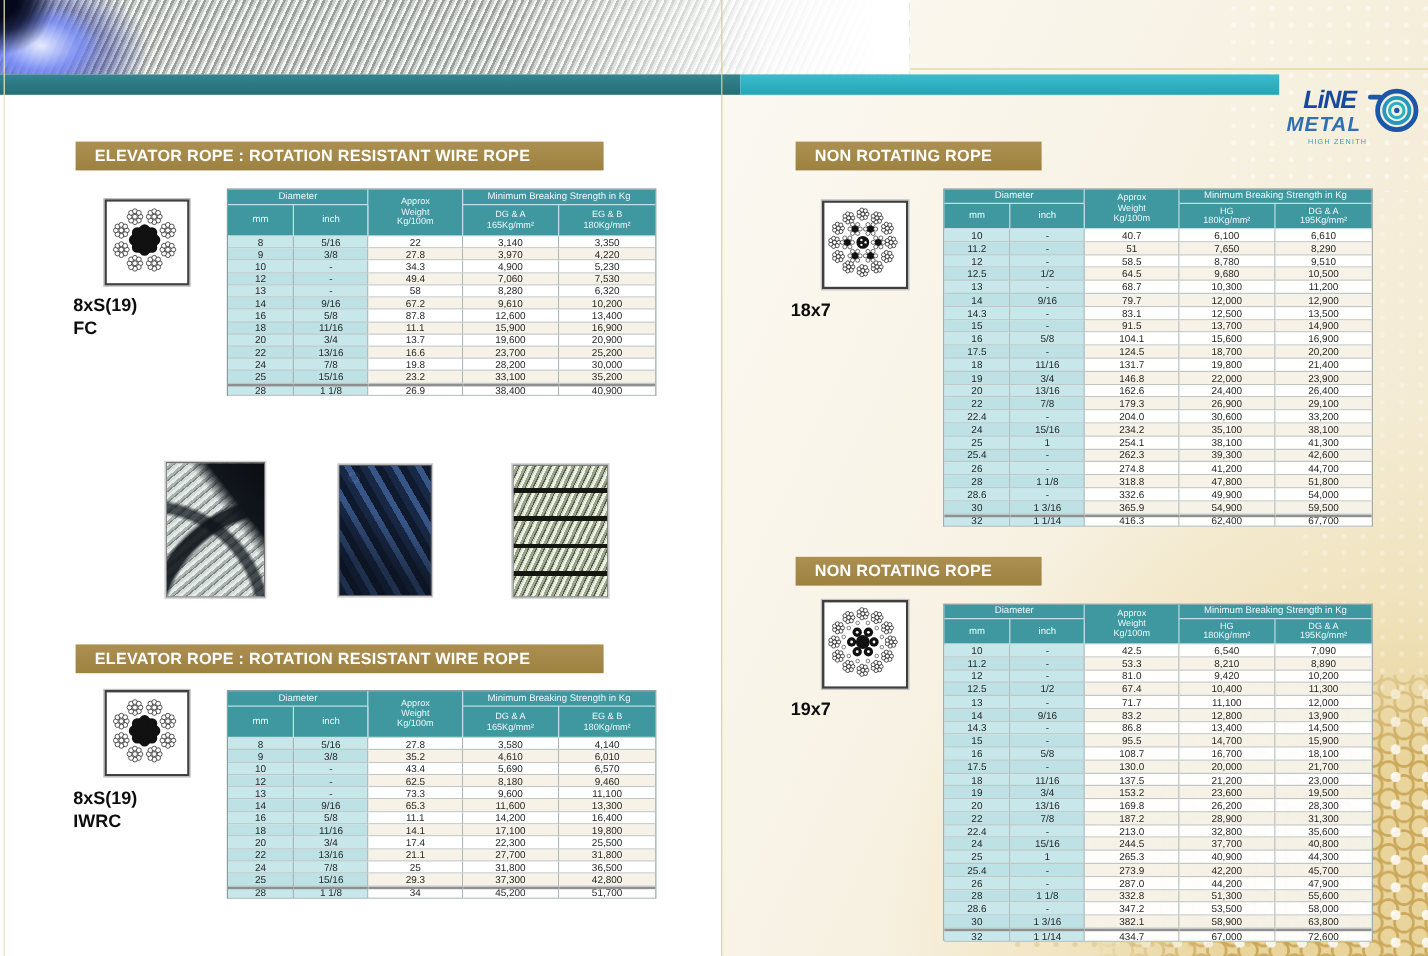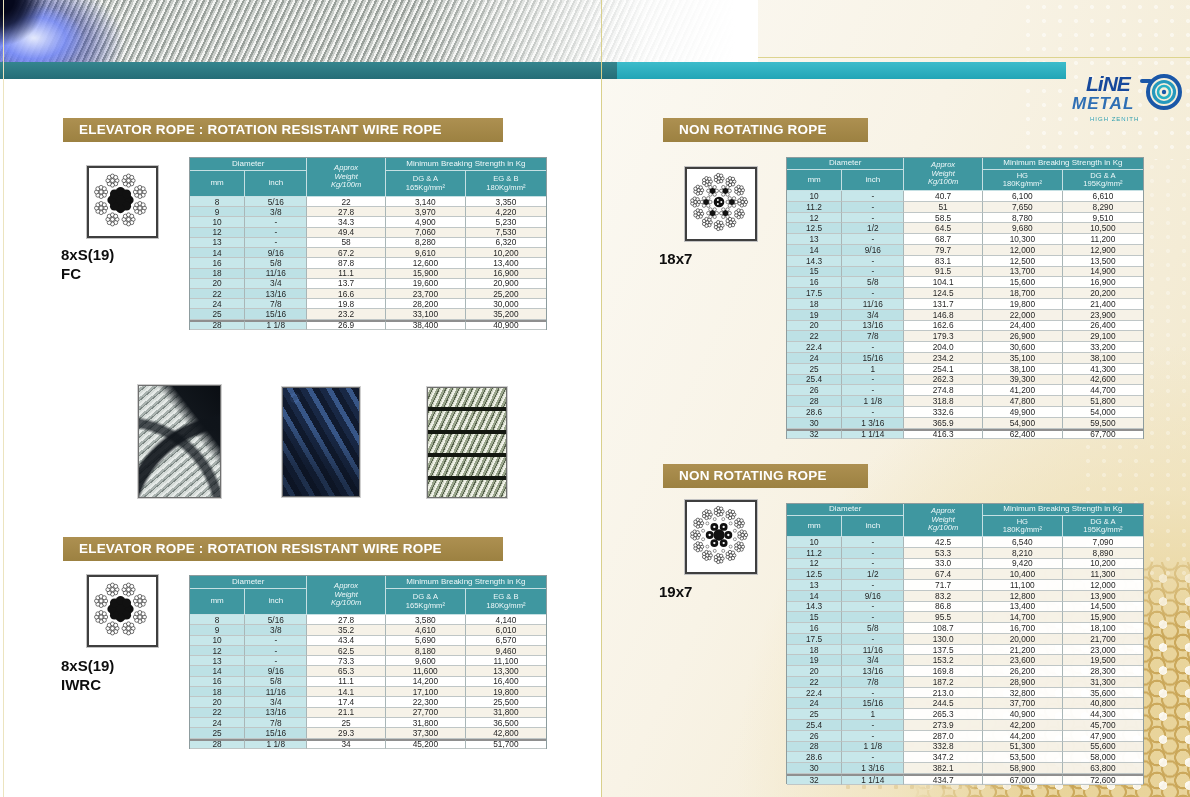--- a/index.html
+++ b/index.html
@@ -67,21 +67,21 @@
   .thead{display:grid;grid-template-columns:var(--c0) var(--c1) var(--c2) var(--c3) var(--c4);
          grid-template-rows:var(--h1) var(--h2);}
   .th{background:#3f97a0;color:#eef8f9;display:flex;align-items:center;justify-content:center;
       font-size:7.6px;line-height:1.12;text-align:center;white-space:pre-line;
       border-right:1px solid rgba(255,255,255,.7);border-bottom:1px solid rgba(255,255,255,.7);
       box-sizing:border-box;overflow:hidden;}
   .th:nth-child(n){font-weight:normal;}
   .h-diam{grid-column:1/3;grid-row:1;font-size:8px;}
   .h-mm{grid-column:1;grid-row:2;font-size:8px;}
   .h-inch{grid-column:2;grid-row:2;font-size:8px;}
-  .h-wt{grid-column:3;grid-row:1/3;font-size:7.6px;font-style:italic;}
+  .h-wt{grid-column:3;grid-row:1/3;font-size:7.6px;}
   .h-str{grid-column:4/6;grid-row:1;font-size:8px;border-right:none;}
   .h-c1{grid-column:4;grid-row:2;}
   .h-c2{grid-column:5;grid-row:2;border-right:none;}
   .tbody{display:block;}
   .trow{display:grid;grid-template-columns:var(--c0) var(--c1) var(--c2) var(--c3) var(--c4);
         height:var(--rh);}
   .tcell{display:flex;align-items:center;justify-content:center;font-size:8.3px;color:#262626;
          border-right:1px solid #a9b6b7;border-bottom:1px solid #bfc6c6;box-sizing:border-box;
          background:rgba(255,255,255,.92);overflow:hidden;}
   .tcell:last-child{border-right:none;}
@@ -1042,21 +1042,21 @@
         <div class="trow alt">
           <div class="tcell c0">11.2</div>
           <div class="tcell c1">-</div>
           <div class="tcell c2">53.3</div>
           <div class="tcell c3">8,210</div>
           <div class="tcell c4">8,890</div>
         </div>
         <div class="trow">
           <div class="tcell c0">12</div>
           <div class="tcell c1">-</div>
-          <div class="tcell c2">33.0</div>
+          <div class="tcell c2">81.0</div>
           <div class="tcell c3">9,420</div>
           <div class="tcell c4">10,200</div>
         </div>
         <div class="trow alt">
           <div class="tcell c0">12.5</div>
           <div class="tcell c1">1/2</div>
           <div class="tcell c2">67.4</div>
           <div class="tcell c3">10,400</div>
           <div class="tcell c4">11,300</div>
         </div>

